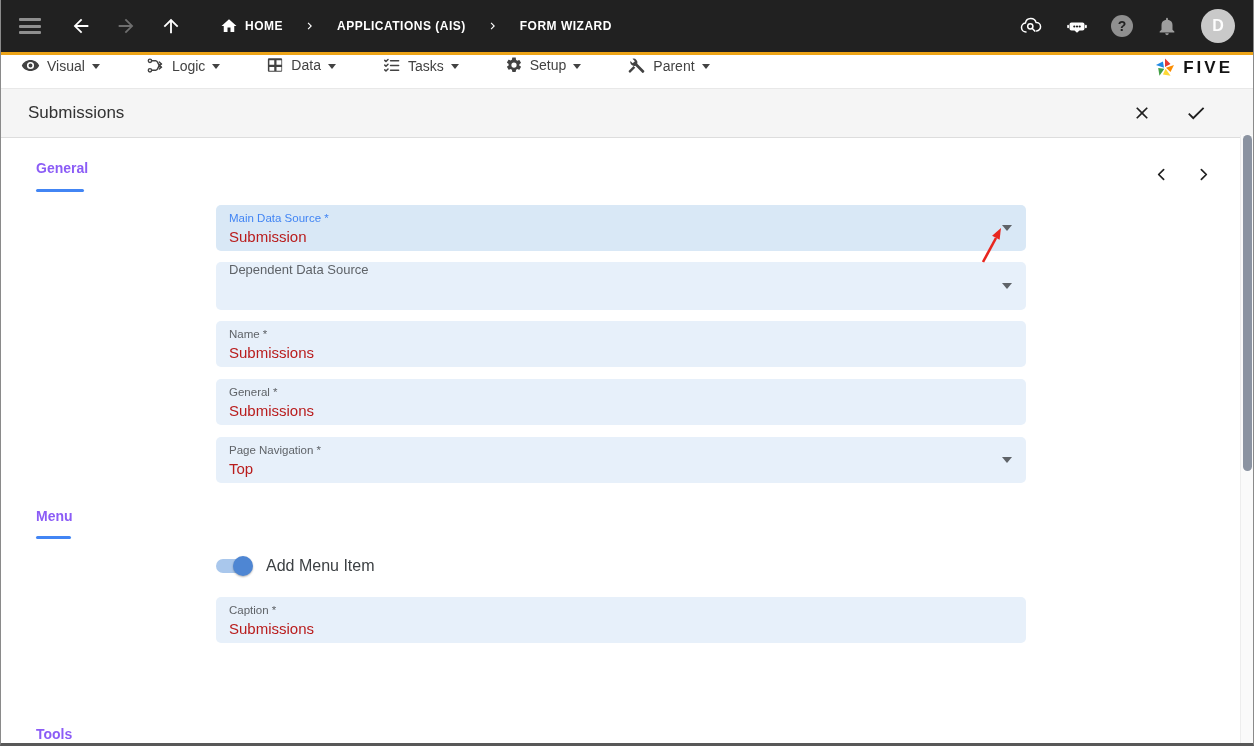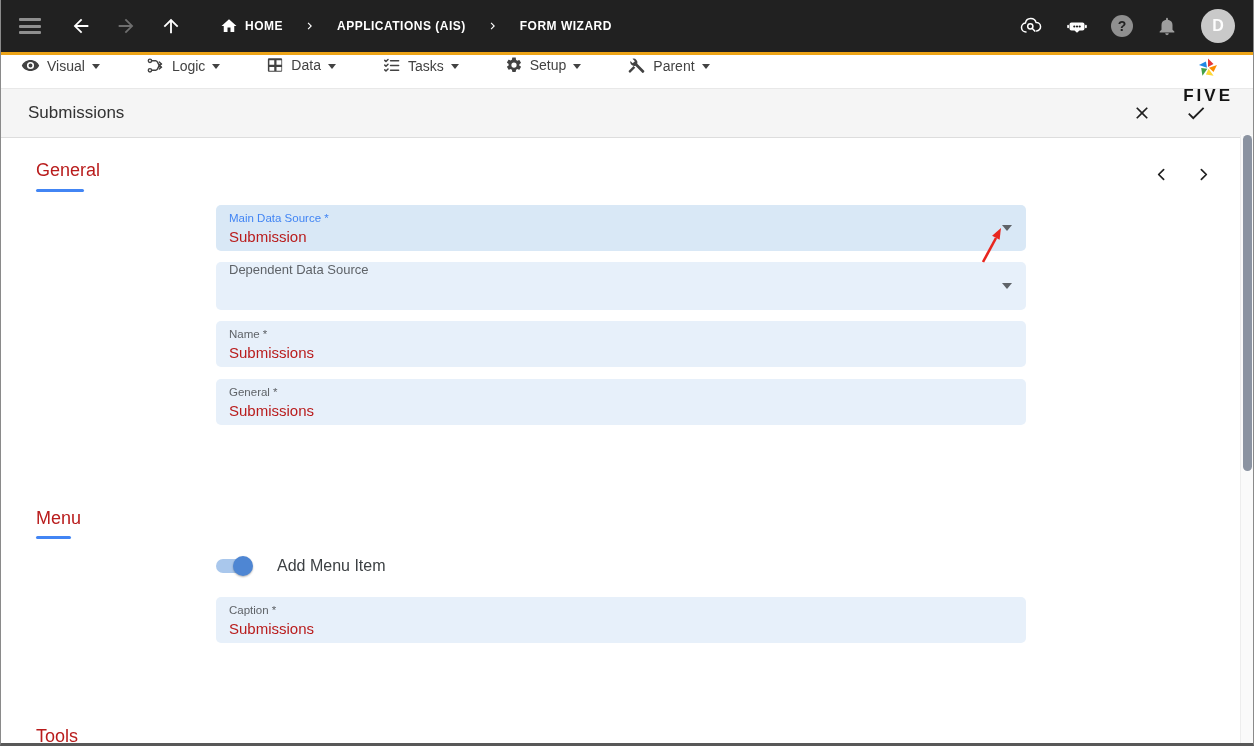--- a/index.html
+++ b/index.html
@@ -18,43 +18,43 @@
   .home-icon { margin-right:7px; display:flex; }
   .topbar-right { margin-left:auto; display:flex; align-items:center; gap:22px; }
   .help-circle { width:22px; height:22px; border-radius:50%; background:#8f8f8f; color:#212121; font-size:14px; font-weight:700; display:flex; align-items:center; justify-content:center; cursor:pointer; }
   .avatar { width:34px; height:34px; border-radius:50%; background:#c9c9c9; color:#fdfdfd; font-size:16px; font-weight:700; display:flex; align-items:center; justify-content:center; cursor:pointer; }
   .accentbar { height:3px; background:#eda417; }
 
   
   .menubar { display:flex; align-items:flex-start; height:33px; background:#fff; padding:1px 20px; }
   .menu-item { display:flex; align-items:center; gap:7px; margin-right:46px; color:#424242; font-size:14px; cursor:pointer; }
   .menu-caret { width:0; height:0; border-left:4px solid transparent; border-right:4px solid transparent; border-top:5px solid #424242; margin-top:2px; }
-  .brand { margin-left:auto; display:flex; align-items:center; gap:6px;flex-direction:column; }
+  .brand { margin-left:auto; display:flex; align-items:center; gap:6px; }
   .brand-text { font-size:17px; font-weight:700; letter-spacing:3px; color:#141414; }
 
   
   .titlebar { display:flex; align-items:center; height:50px; background:#f5f5f5; border-top:1px solid #e8e8e8; border-bottom:1px solid #dddddd; padding:0 27px; }
   .page-title { font-size:17px; font-weight:500; color:#333; }
   .titlebar-actions { margin-left:auto; display:flex; align-items:center; gap:30px; padding-right:18px; }
 
   
   .content { position:relative; height:608px; background:#fff; }
-  .section-label { position:absolute; left:35px; font-size:18px; font-weight:400; color:#b91c1c; cursor:pointer; }
+  .section-label { position:absolute; left:35px; font-size:14px; font-weight:700; color:#8b5cf6; cursor:pointer; }
   .tab-underline { position:absolute; left:35px; height:3px; background:#4285f4; border-radius:2px; }
   .pager { position:absolute; right:38px; top:24px; display:flex; gap:18px; }
 
   .field { position:absolute; left:215px; width:810px; height:46px; background:#e7f0fa; border-radius:5px; cursor:pointer;text-decoration:underline; }
   .field.active { background:#d9e8f6; }
   .field-label { position:absolute; left:13px; top:7px; font-size:11.5px; color:#5f6368; }
   .field.active .field-label { color:#4285f4; }
   .field.empty .field-label { top:0; font-size:13px; }
   .field-value { position:absolute; left:13px; top:23px; font-size:15px; color:#b91c1c; }
   .select-caret { position:absolute; right:14px; top:20px; width:0; height:0; border-left:5px solid transparent; border-right:5px solid transparent; border-top:6px solid #5f6368; }
 
-  .toggle-row { position:absolute; left:215px; top:419px; display:flex; align-items:center;gap:11px; }
+  .toggle-row { position:absolute; left:215px; top:419px; display:flex; align-items:center; }
   .toggle { position:relative; width:34px; height:14px; border-radius:7px; background:#a9c7ec; cursor:pointer; flex:0 0 auto; }
   .toggle-thumb { position:absolute; right:-3px; top:-3px; width:20px; height:20px; border-radius:50%; background:#4e86d3; box-shadow:0 1px 2px rgba(0,0,0,.3); }
   .toggle-label { margin-left:16px; font-size:16px; color:#3c4043; }
 
   .annotation-arrow { position:absolute; left:976px; top:86px; pointer-events:none; }
 
   .scrollbar-track { position:absolute; right:0; top:135px; bottom:0; width:13px; background:#fafafa; border-left:1px solid #ededed; }
   .scrollbar-thumb { position:absolute; left:2px; top:0; width:9px; height:336px; background:#8b93a1; border-radius:5px; cursor:pointer; }
 </style>
 </head>
@@ -249,20 +249,25 @@
     <div class="field" style="top:183px">
       <div class="field-label">Name *</div>
       <div class="field-value">Submissions</div>
     </div>
 
     <div class="field" style="top:241px">
       <div class="field-label">General *</div>
       <div class="field-value">Submissions</div>
     </div>
 
+    <div class="field" style="top:299px">
+      <div class="field-label">Page Navigation *</div>
+      <div class="field-value">Top</div>
+      <span class="select-caret"></span>
+    </div>
 
     <span class="section-label" style="top:370px">Menu</span>
     <div class="tab-underline" style="top:398px;width:35px"></div>
 
     <div class="toggle-row">
       <div class="toggle">
           <div class="toggle-thumb"></div>
         </div>
       <span class="toggle-label">Add Menu Item</span>
     </div>

